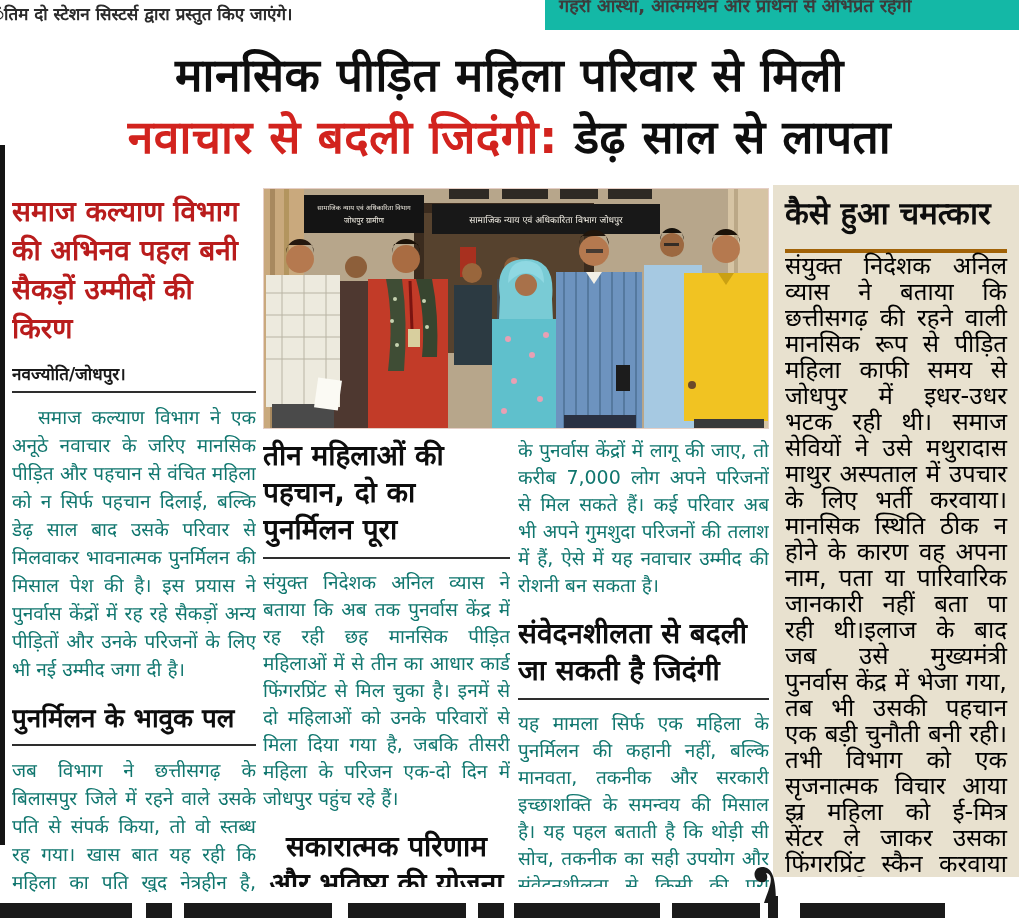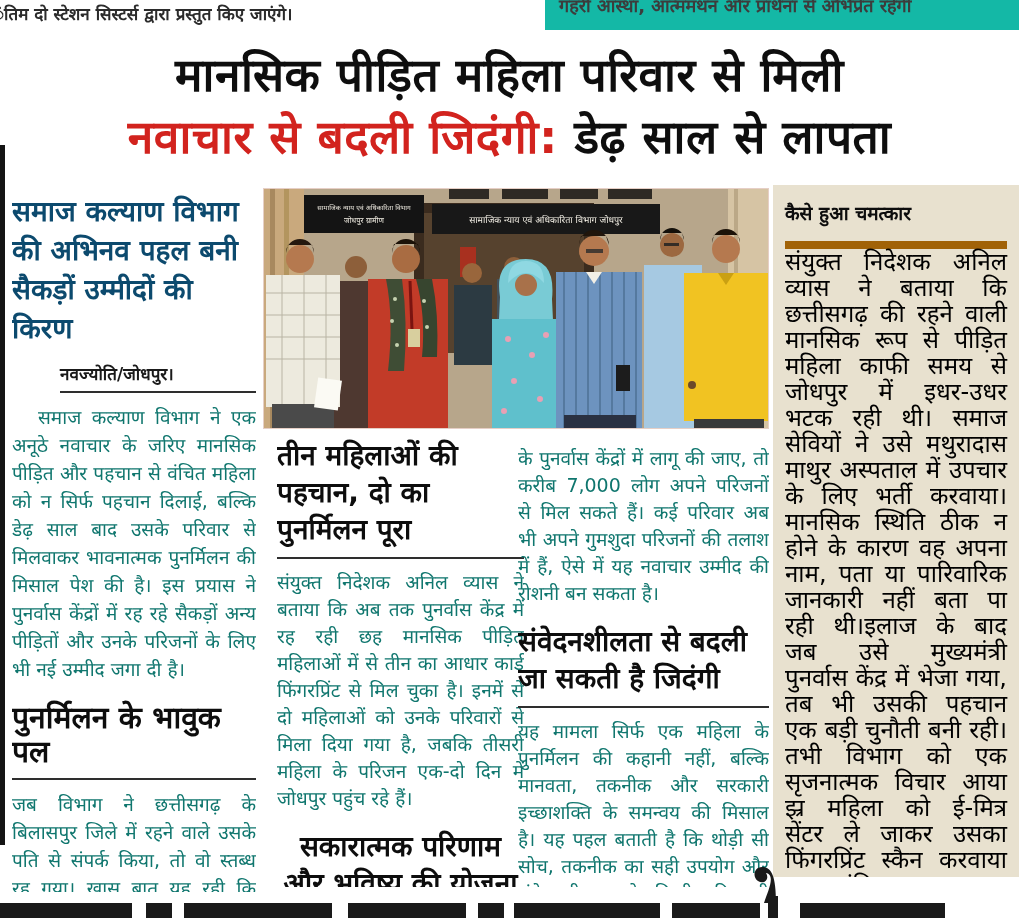--- a/index.html
+++ b/index.html
@@ -26,55 +26,55 @@
     position:absolute; left:14px; top:44px; width:991px; text-align:center;
     font-weight:700; font-size:46px; line-height:62px; color:#0e0e0e;
     letter-spacing:0.5px;
   }
   .headline .hl-red { color:#d2231e; }
   
   .col-rule { position:absolute; left:0; top:145px; width:5px; height:700px; background:#141414; }
   
   .col { position:absolute; overflow:hidden; }
   .col1 { left:12px; top:192px; width:244px; height:700px; }
-  .col2 { left:277px; top:437px; width:247px; height:450px; }
+  .col2 { left:263px; top:437px; width:247px; height:450px; }
   .col3 { left:518px; top:437px; width:251px; height:450px; }
-  .subhead { font-size:28px; line-height:39px; font-weight:700; color:#0c4a6e; }
+  .subhead { font-size:28px; line-height:39px; font-weight:700; color:#b91c1c; }
   .byline {
     margin-top:14px; padding-bottom:6px; font-size:17px; font-weight:700;
-    color:#1a1a1a; border-bottom:2px solid #2e2e2e;margin-left:48px;
+    color:#1a1a1a; border-bottom:2px solid #2e2e2e;
   }
   .para { margin-top:10px; font-size:19px; line-height:28px; text-align:justify; color:#0f766e; }
   .para.indent { text-indent:26px; }
   .sec-head {
-    margin-top:18px; padding-bottom:9px; font-size:30px; line-height:34px;
+    margin-top:18px; padding-bottom:9px; font-size:26px; line-height:34px;
     font-weight:700; color:#0d0d0d; border-bottom:2px solid #2e2e2e;
   }
   .col-head {
     padding-bottom:9px; font-size:28px; line-height:37px; font-weight:700;
     color:#0d0d0d; border-bottom:2px solid #2e2e2e;
   }
   .col2 .para, .col3 .para { font-size:19px; line-height:27px; }
-  .col3 .first { margin-top:8px; }
+  .col3 .first { margin-top:0; }
   .col3 .col-head { margin-top:16px; }
   .col2 .col-head2 { margin-top:16px;text-align:center; }
   
   .photo {
     position:absolute; left:263px; top:188px; width:506px; height:241px;
     border:1px solid #e6cfc6; background:#bef264;
   }
   .photo svg { display:block; }
   
   .sidebar {
     position:absolute; left:773px; top:185px; width:246px; height:692px;
     background:#e8e1cf; padding:12px 12px 10px 12px; overflow:hidden;
   }
   .side-head {
-    padding-bottom:11px; font-size:19px; line-height:33px; font-weight:700;
-    color:#0d0d0d; border-bottom:8px solid #a16207;
+    padding-bottom:19px; font-size:31px; line-height:33px; font-weight:700;
+    color:#0d0d0d; border-bottom:4px solid #a16207;
   }
   .side-head.second { margin-top:21px; }
   .side-para { font-size:24px; line-height:26px; text-align:justify; color:#000000; }
   
   .bottom-cut { position:absolute; left:0; top:856px; width:950px; height:62px; }
 </style>
 </head>
 <body>
 
 <div class="sheet">

